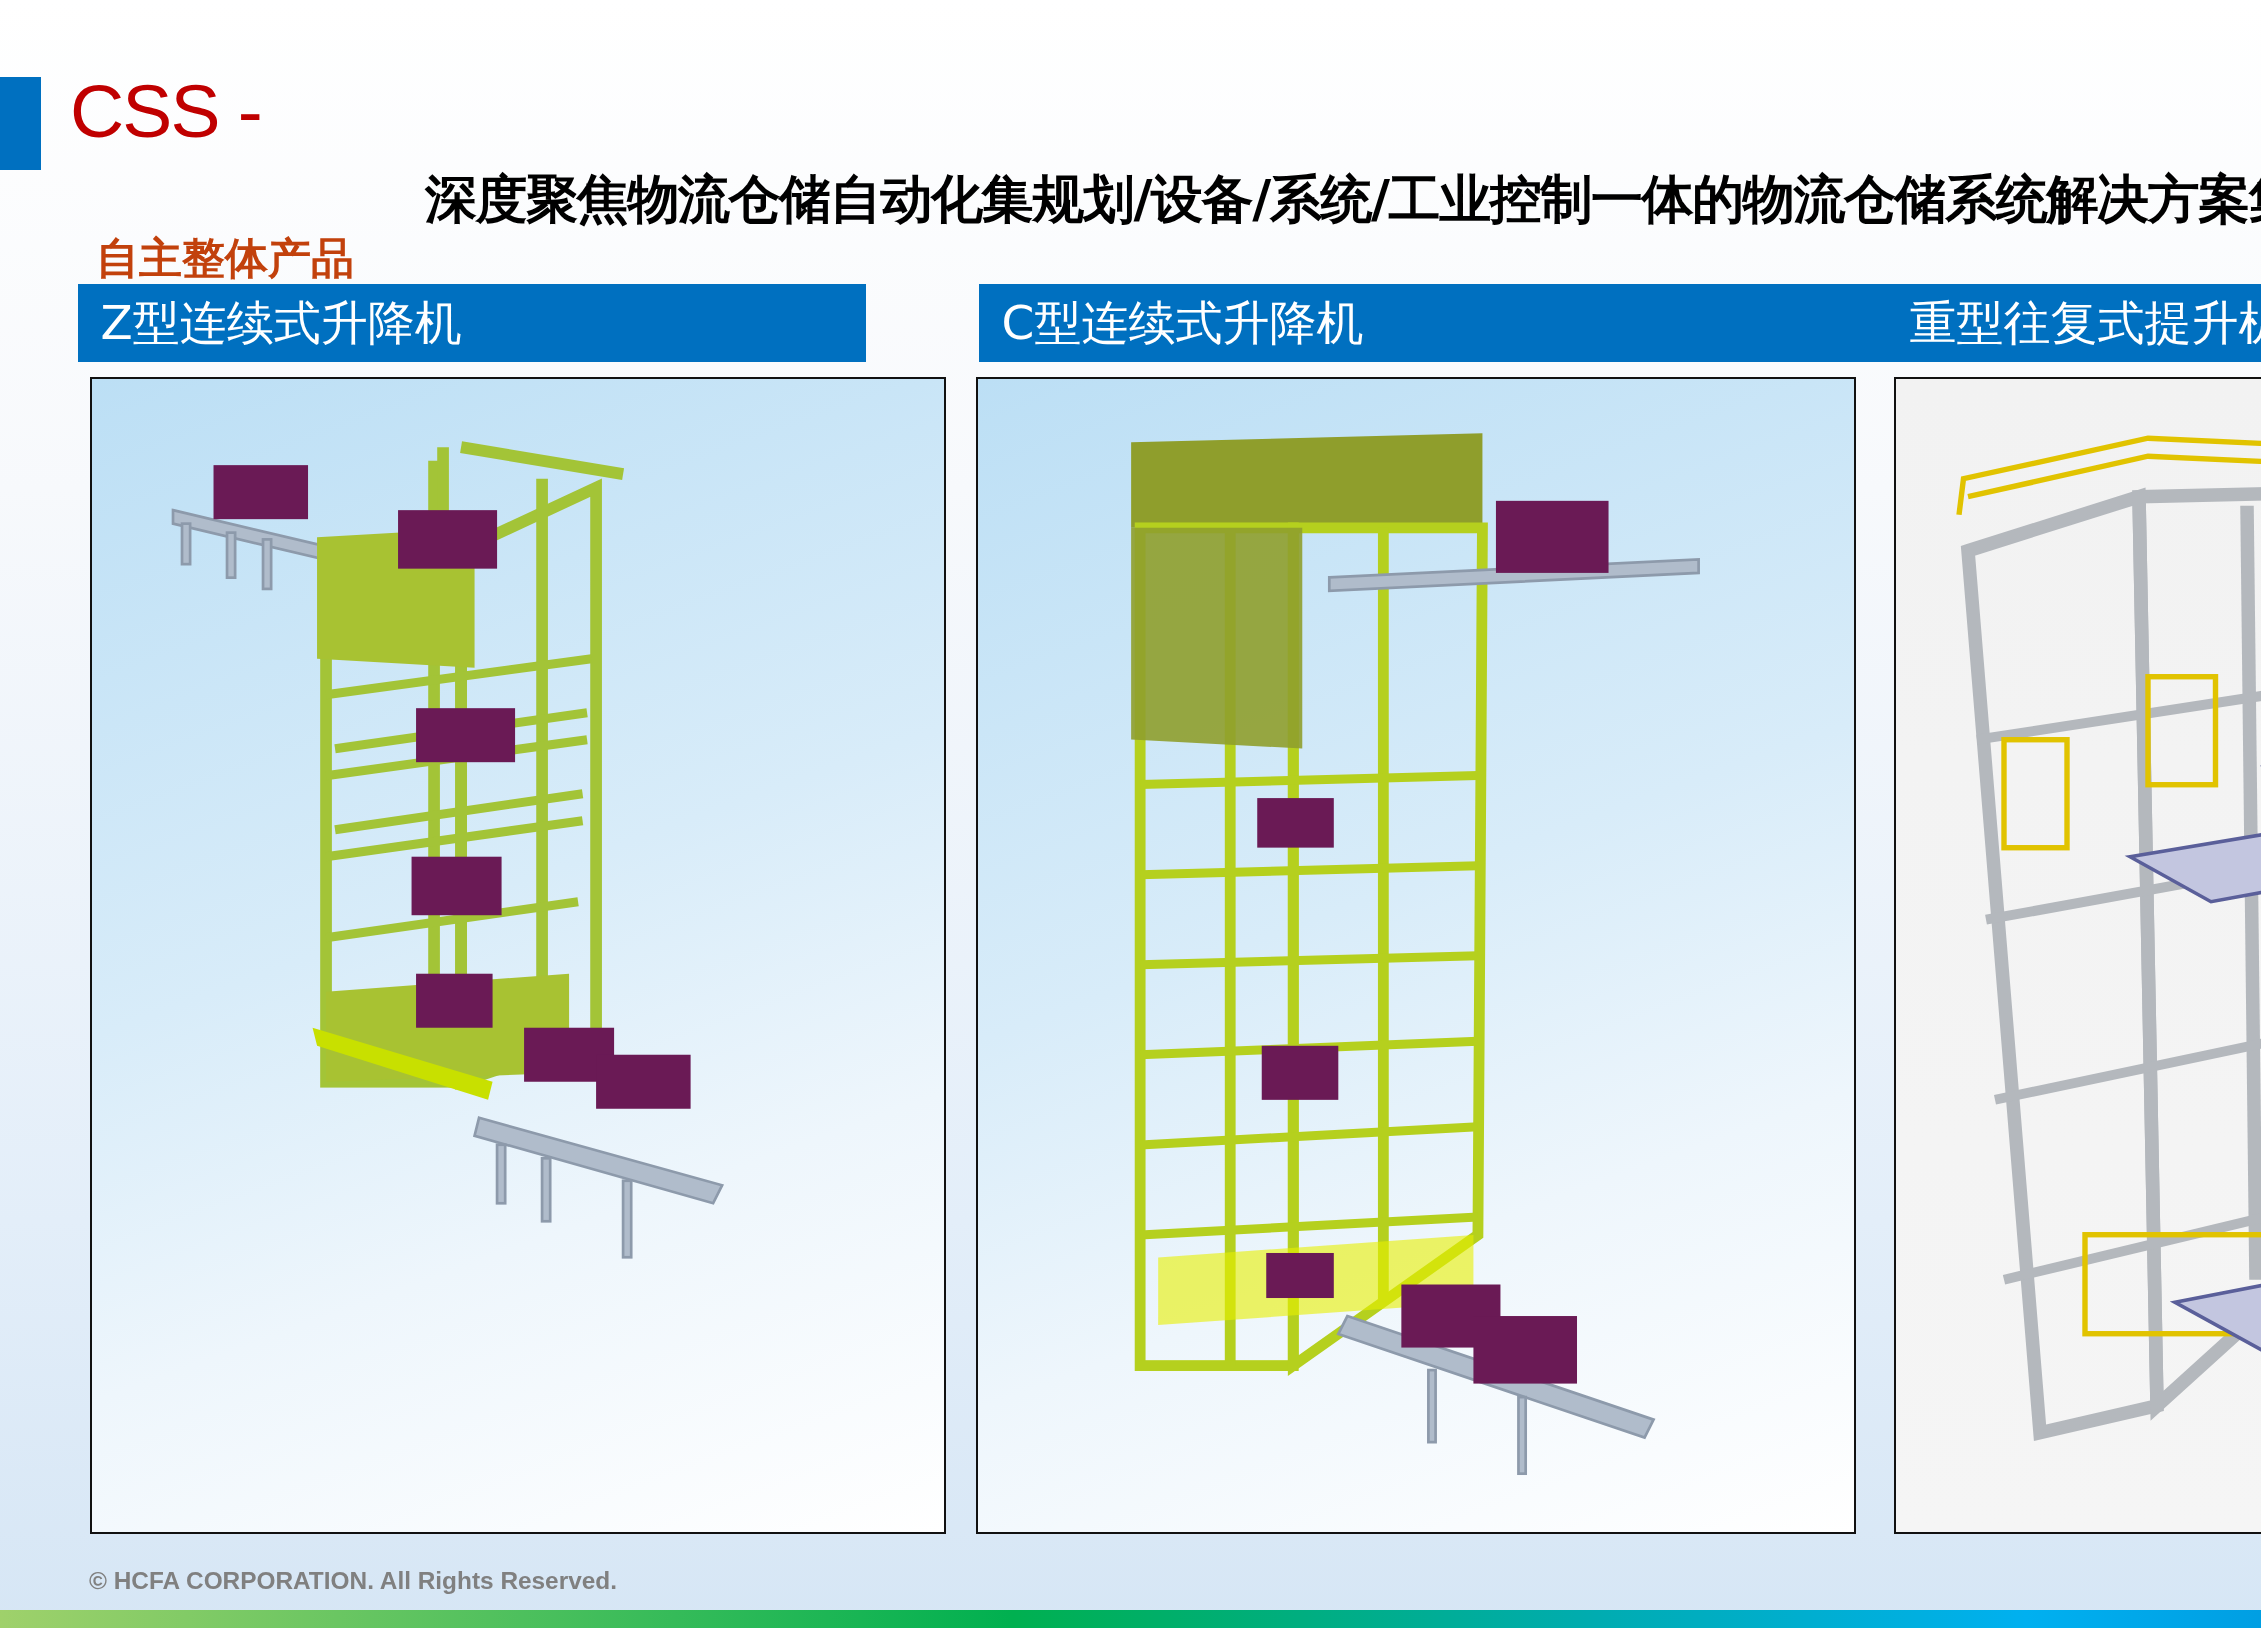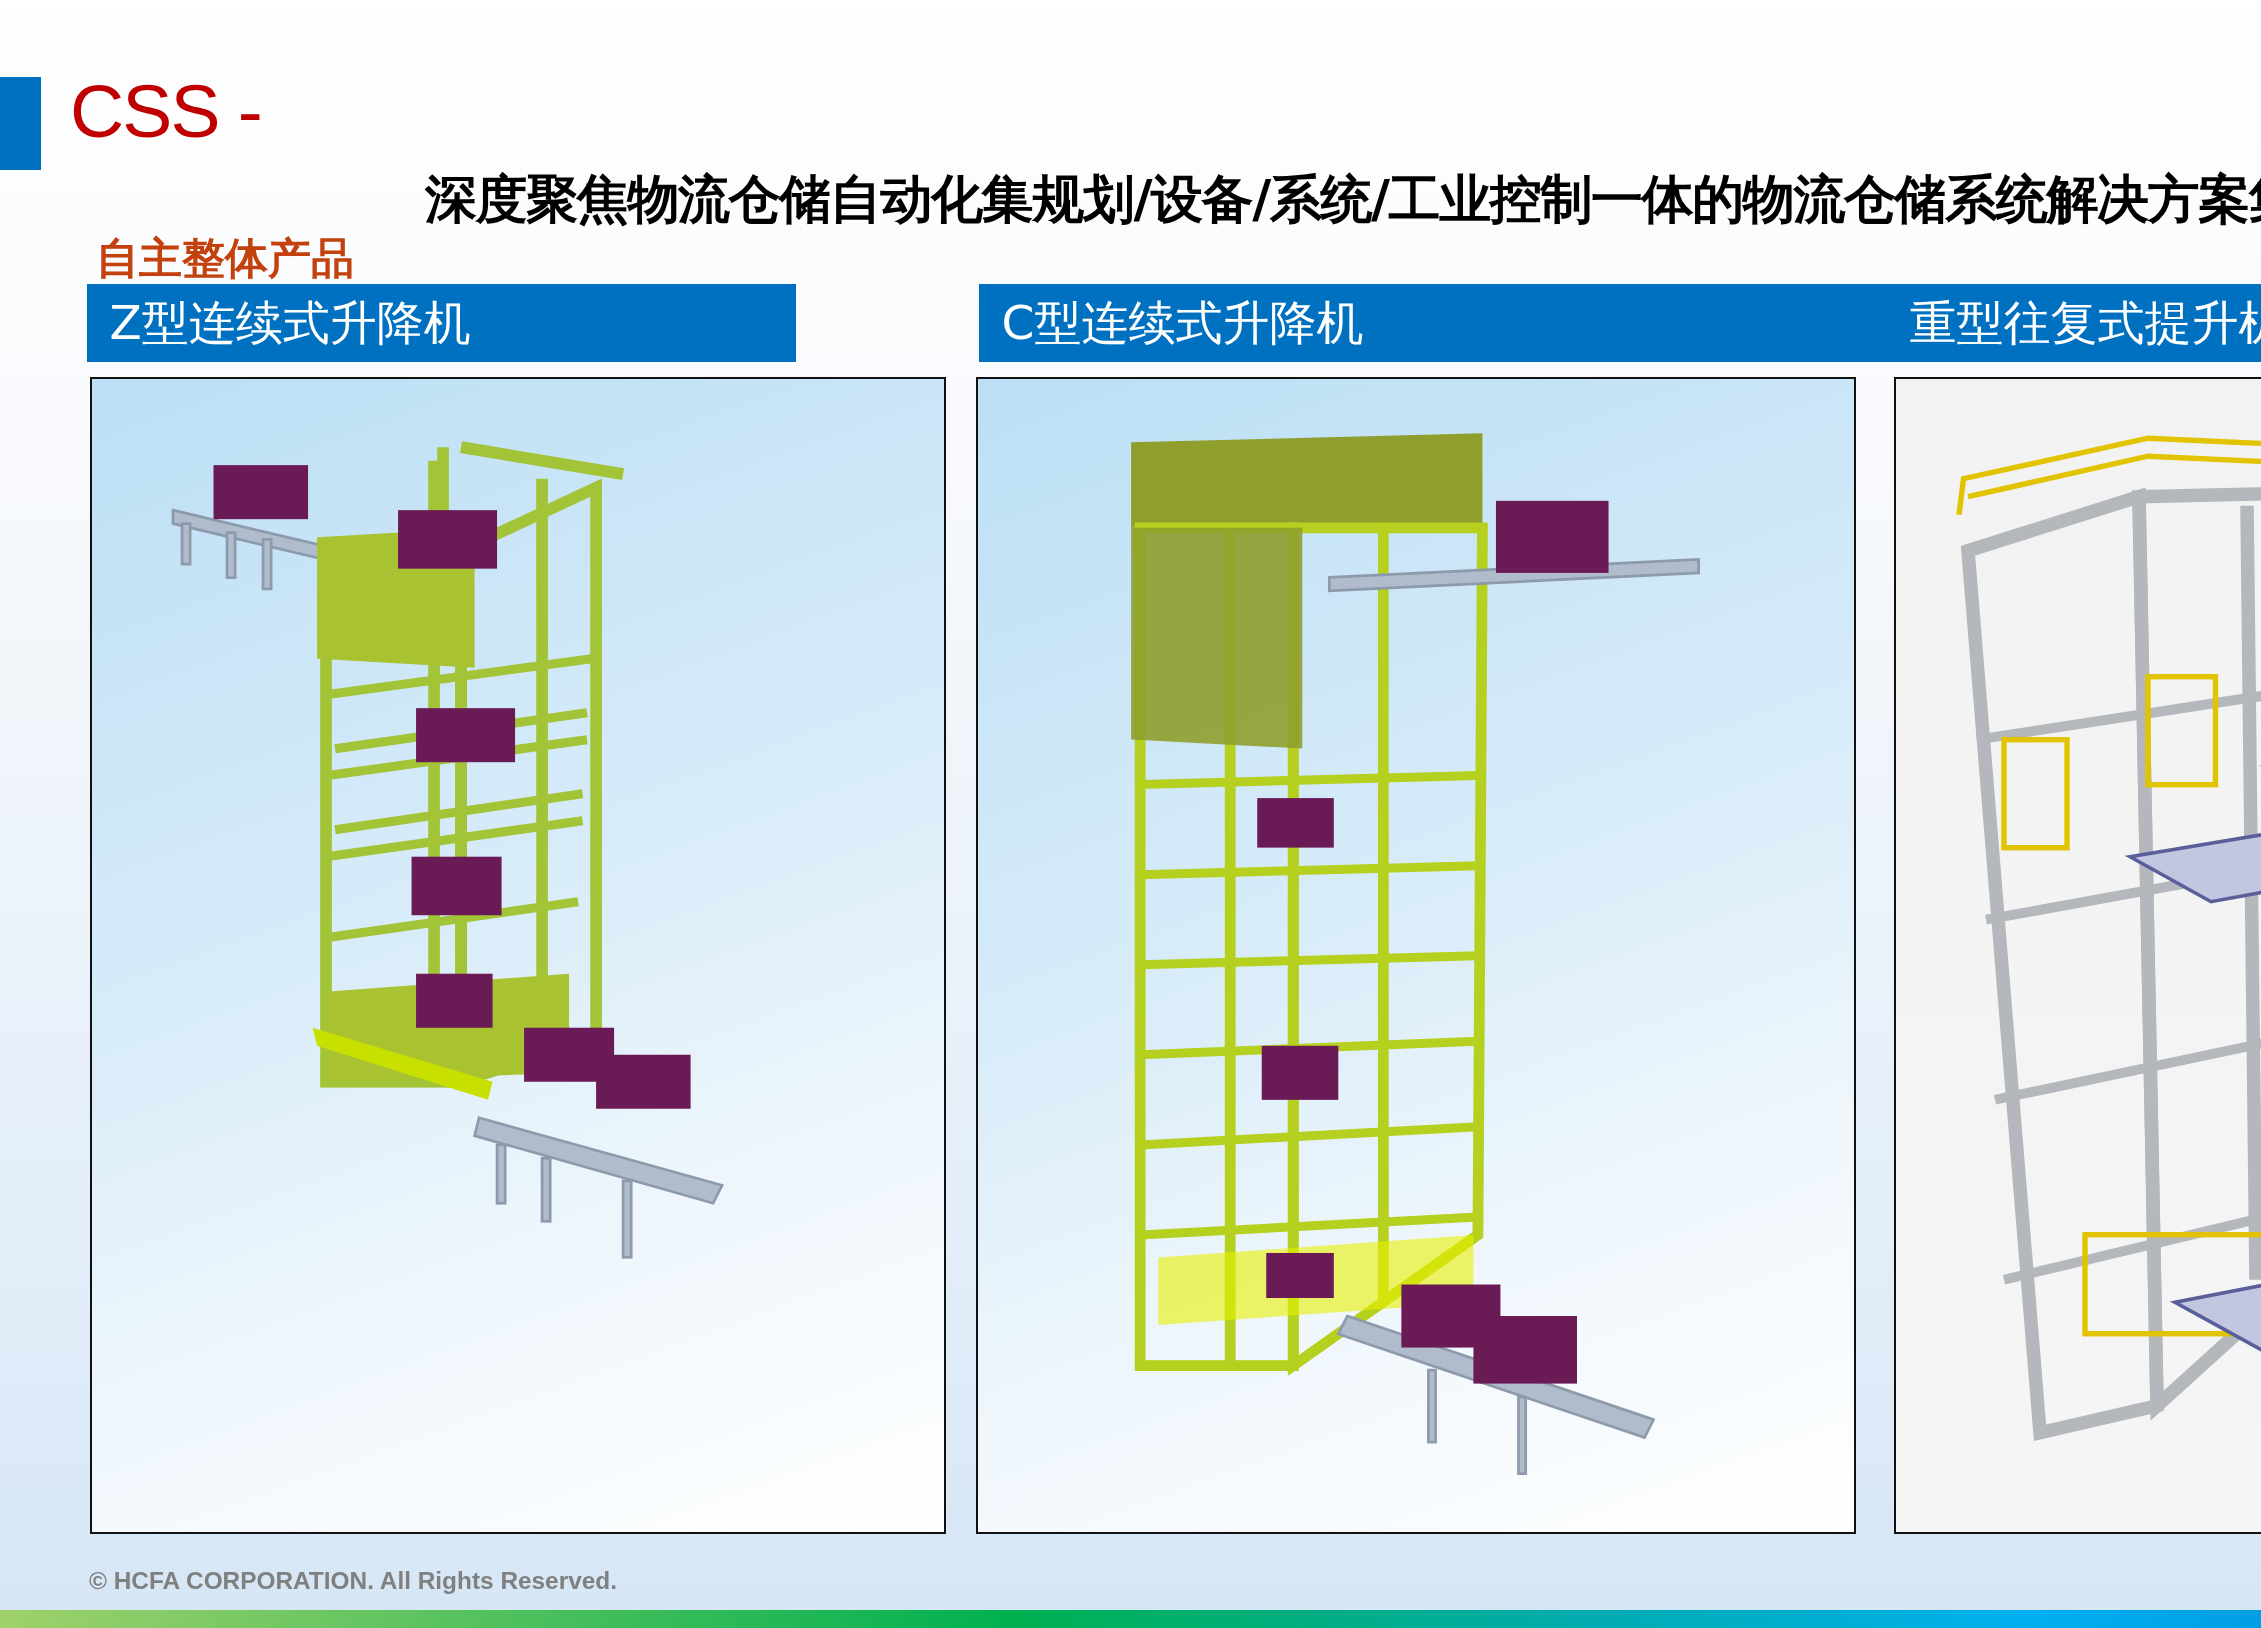--- a/index.html
+++ b/index.html
@@ -26,21 +26,21 @@
 
 <div class="abs left-bar"></div>
 
 <div class="abs title">
   <span class="red">CSS -</span>
 </div>
 
 <div class="abs tagline">深度聚焦物流仓储自动化集规划/设备/系统/工业控制一体的物流仓储系统解决方案集成商</div>
 <div class="abs subtitle">自主整体产品</div>
 
-<div class="abs hdr" style="left:87px;width:709px;">Z型连续式升降机</div>
+<div class="abs hdr" style="left:78px;width:788px;">Z型连续式升降机</div>
 <div class="abs hdr" style="left:979px;width:961px;">C型连续式升降机</div>
 <div class="abs hdr" style="left:1887px;width:915px;">重型往复式提升机</div>
 
 <div class="abs panel blue" style="left:90px;width:856px;">
   <svg viewBox="0 0 1893 2559">
     <g fill="#b0bccb" stroke="#8d9aab" stroke-width="6">
       <polygon points="180,290 560,380 560,410 180,320"></polygon>
       <rect x="200" y="320" width="18" height="90"></rect>
         <rect x="300" y="340" width="18" height="100"></rect>
         <rect x="380" y="355" width="18" height="110"></rect>

